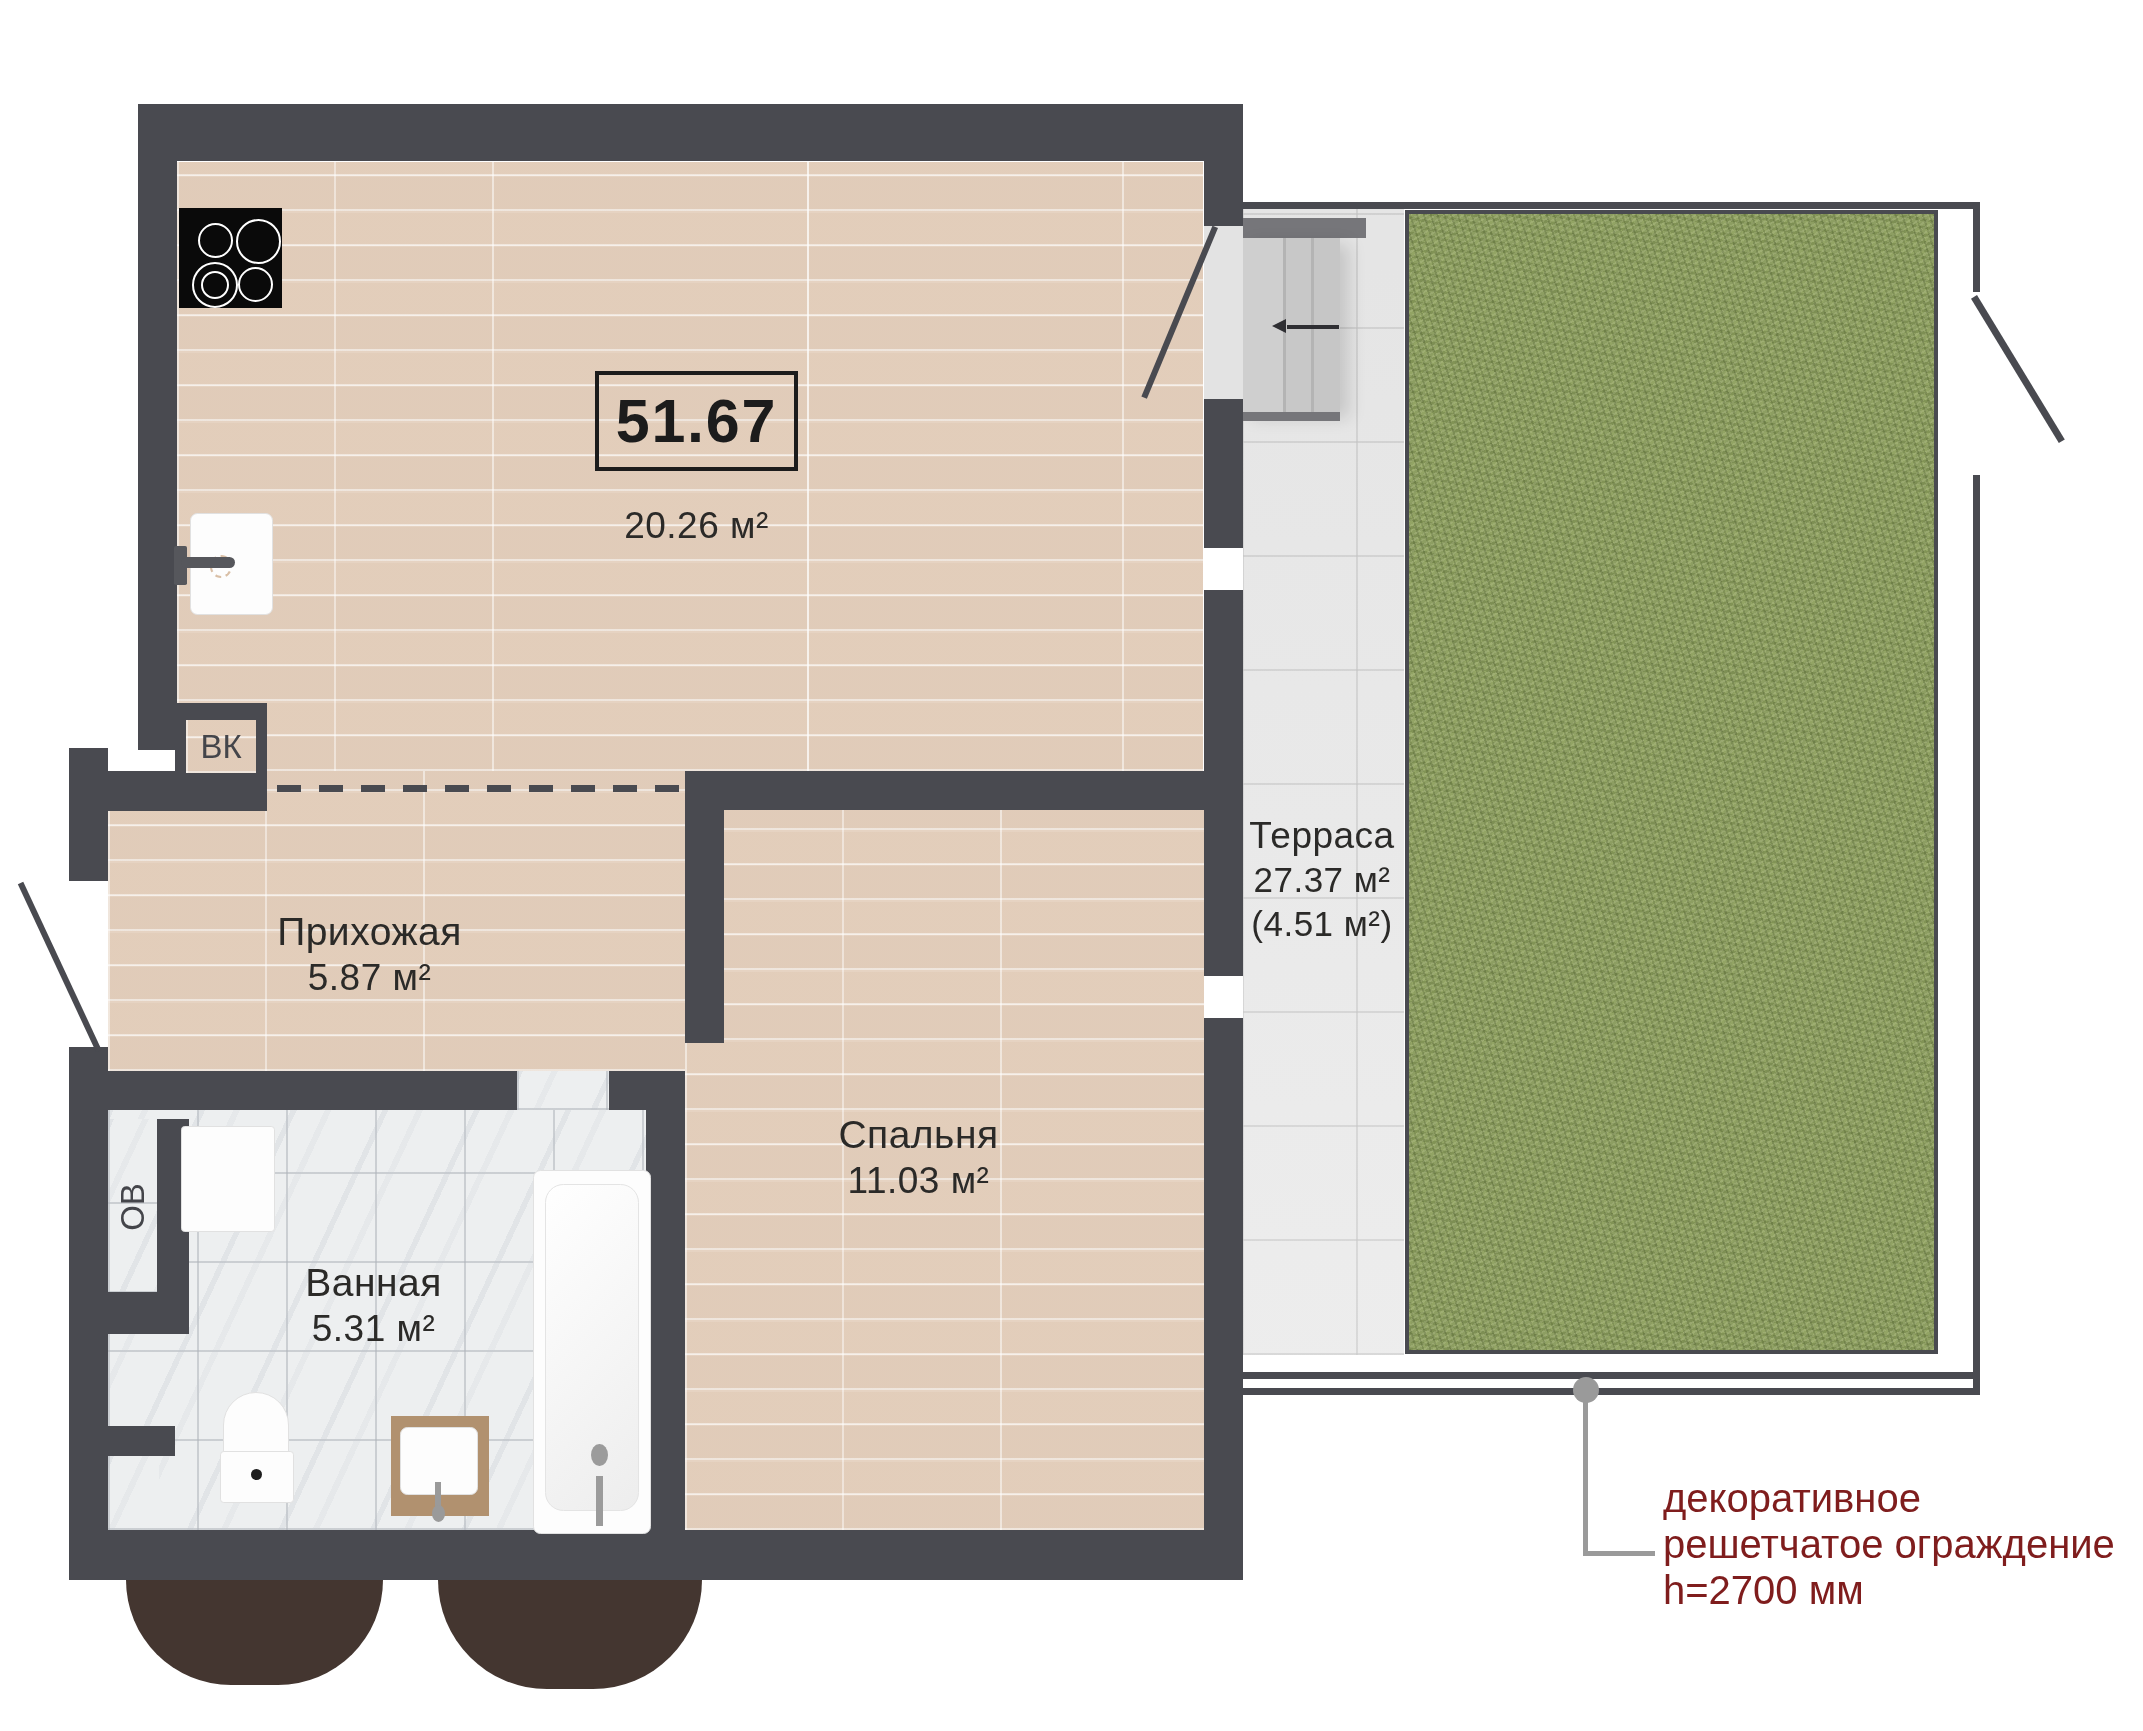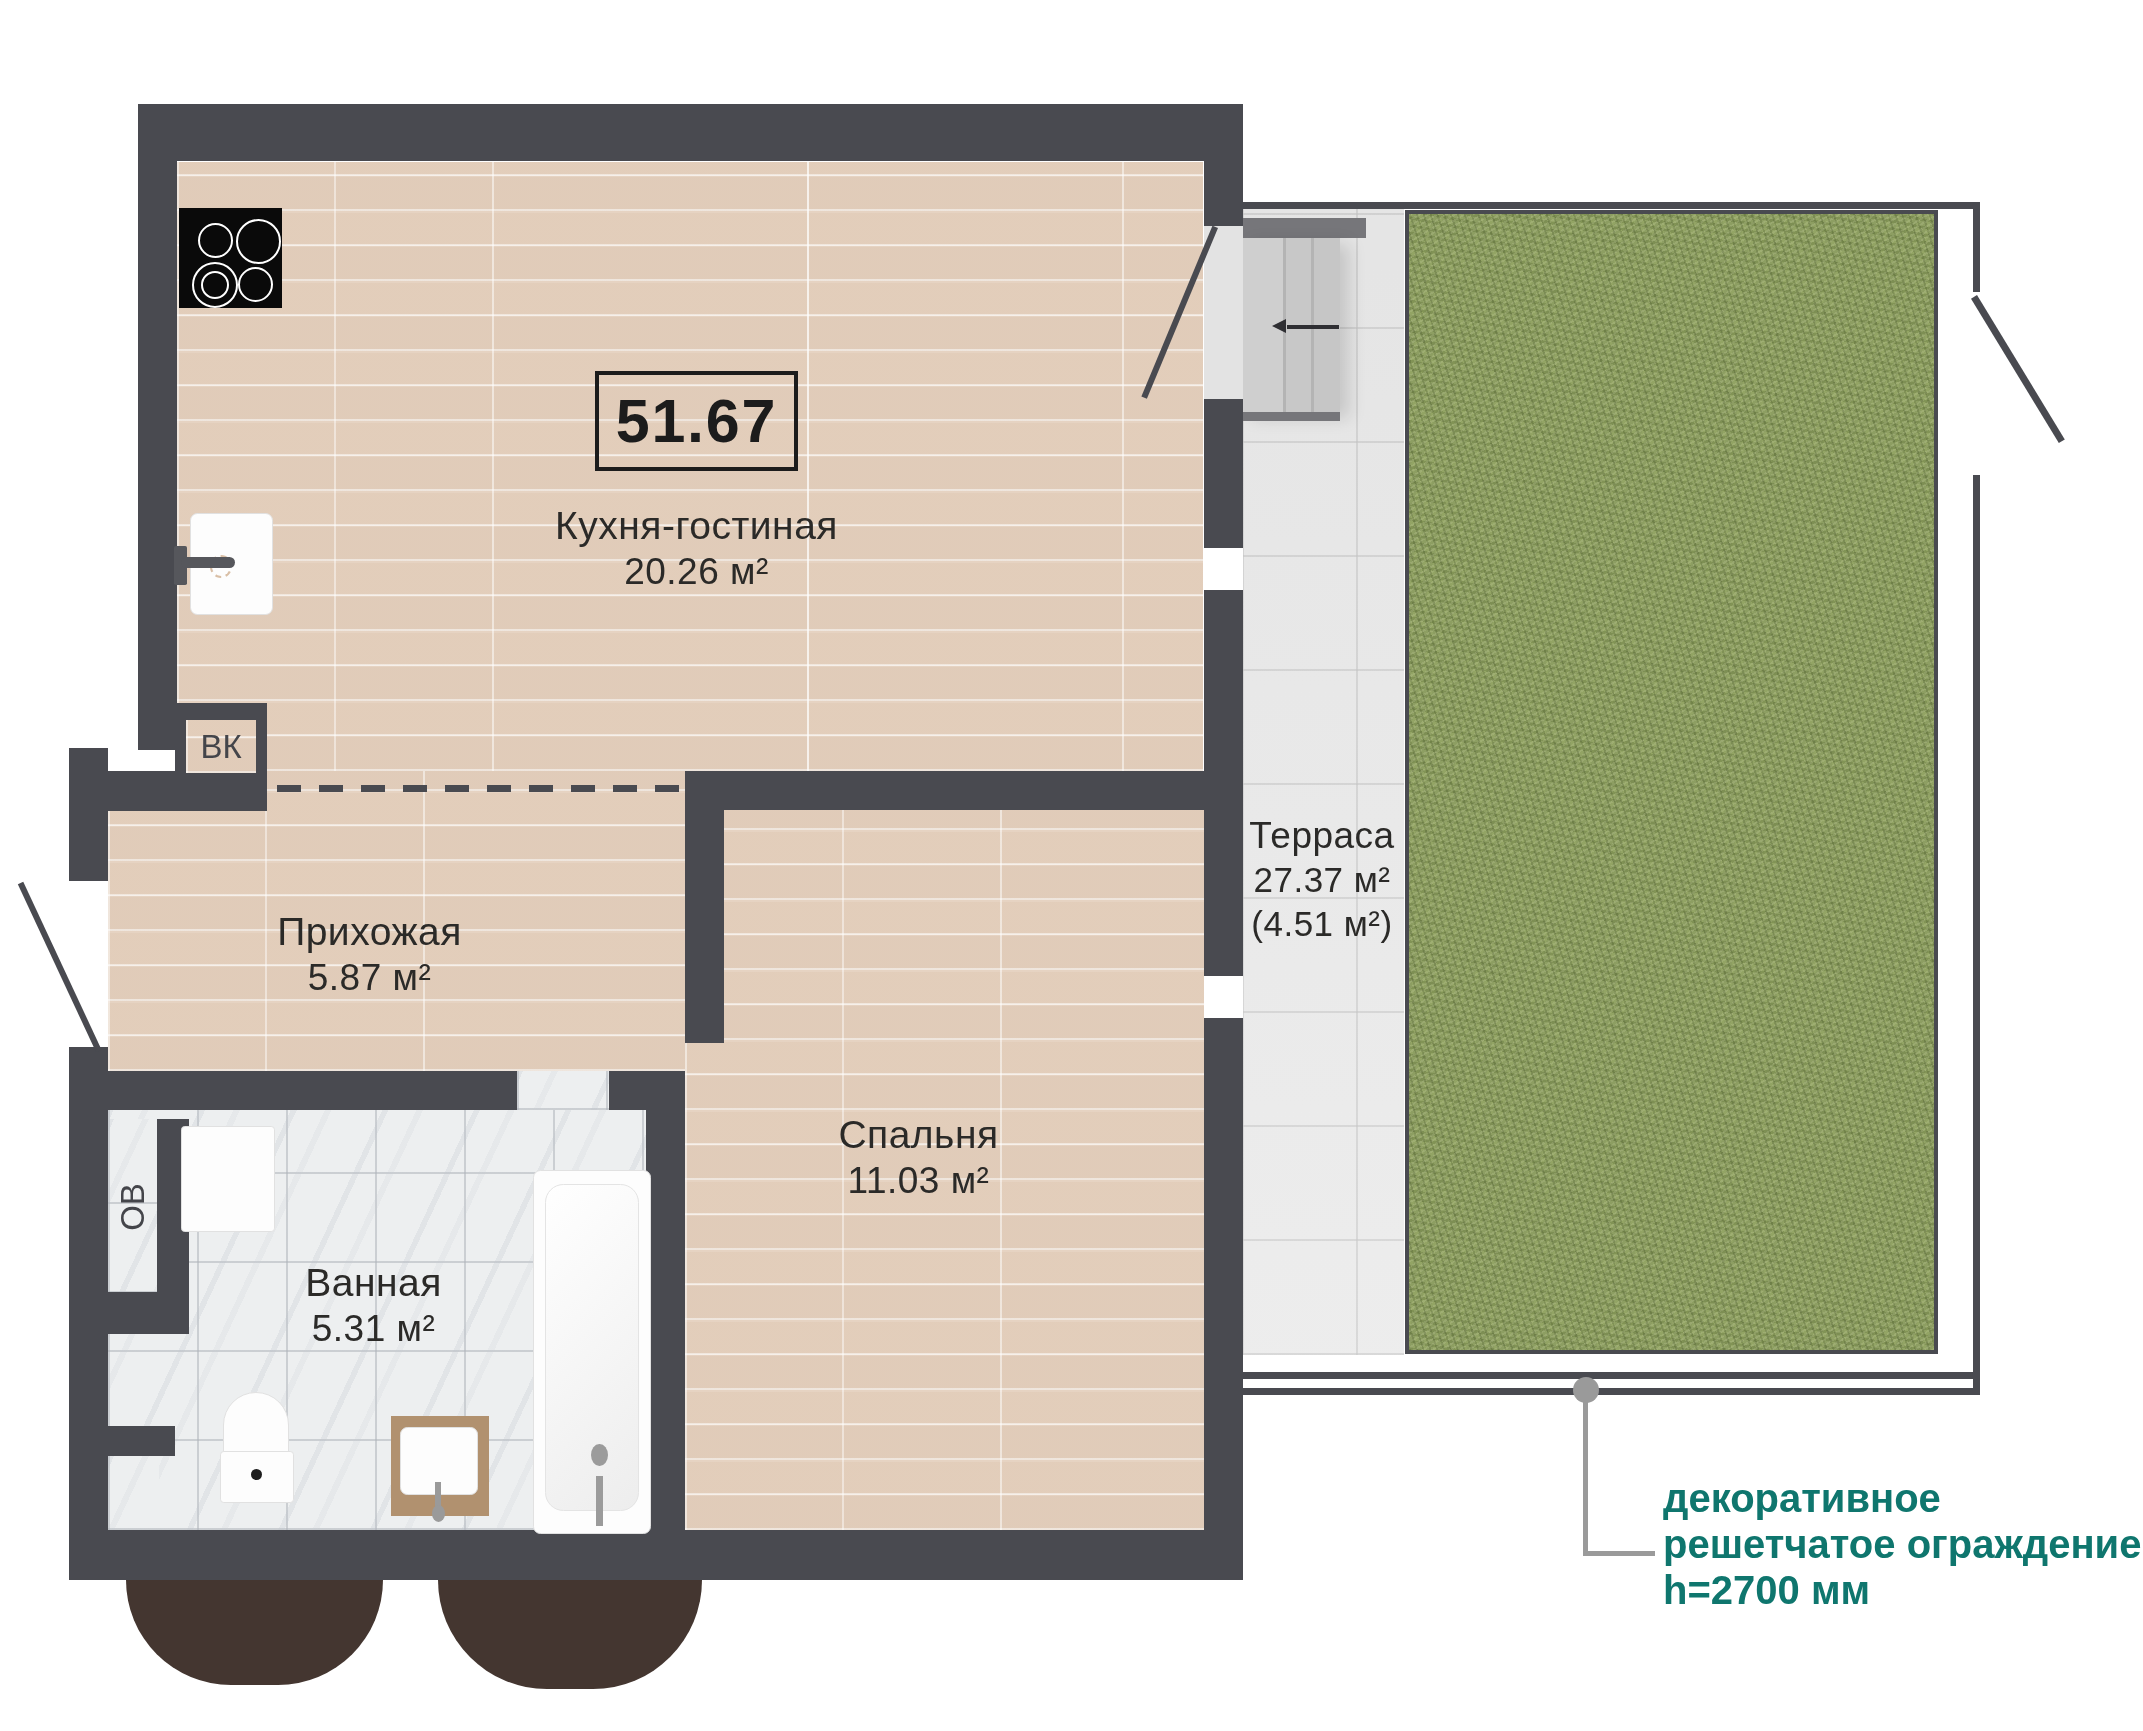--- a/index.html
+++ b/index.html
@@ -55,21 +55,21 @@
   .dashline{height:6.5px;background:repeating-linear-gradient(90deg,#494a50 0 24px, transparent 24px 42px);}
   .leader{background:#9a9a9a;}
 
   
   .room-label{color:#2b2a28;text-align:center;font-weight:500;letter-spacing:0.5px;}
   .room-label .nm{font-size:39px;line-height:46px;display:block;}
   .room-label .ar{font-size:37px;line-height:46px;display:block;}
   .area-box{border:4.6px solid #1c1c1c;color:#1c1c1c;display:flex;align-items:center;justify-content:center;
             font-size:61px;font-weight:700;letter-spacing:1.8px;box-sizing:border-box;}
   .shaft-label{color:#44454a;font-size:33px;font-weight:500;text-align:center;}
-  .annotation{color:#0f766e;font-size:40px;line-height:46px;font-weight:700;}
+  .annotation{color:#7f1d1d;font-size:40px;line-height:46px;font-weight:400;}
   .stairs-body{
     background:linear-gradient(90deg,#cfcfcf 0 42%, #b4b4b4 42% 45%, #c8c8c8 45% 70%, #b4b4b4 70% 73%, #c6c6c6 73% 100%);
     box-shadow:9.2px 5.5px 16.6px rgba(0,0,0,0.14);
   }
   .stairs-cap{background:#76767a;}
 </style>
 </head>
 <body>
 
 <div class="plan">
@@ -159,21 +159,20 @@
   </div>
 
   <div class="abs tree" style="left:126px;top:1580px;width:257px;height:105px;border-radius:0 0 129px 129px;"></div>
   <div class="abs tree" style="left:438px;top:1580px;width:264px;height:109px;border-radius:0 0 133px 133px;"></div>
 
   <div class="abs area-box" style="left:595px;top:371px;width:203px;height:100px;">
     <span>51.67</span>
   </div>
 
   <div class="abs room-label" style="left:461px;top:503px;width:471px;">
-    <span class="nm">Кухня-гостиная</span>
     <span class="ar">20.26 м²</span>
   </div>
 
   <div class="abs room-label" style="left:222px;top:909px;width:295px;">
     <span class="nm">Прихожая</span>
     <span class="ar">5.87 м²</span>
   </div>
 
   <div class="abs room-label" style="left:771px;top:1112px;width:295px;">
     <span class="nm">Спальня</span>

